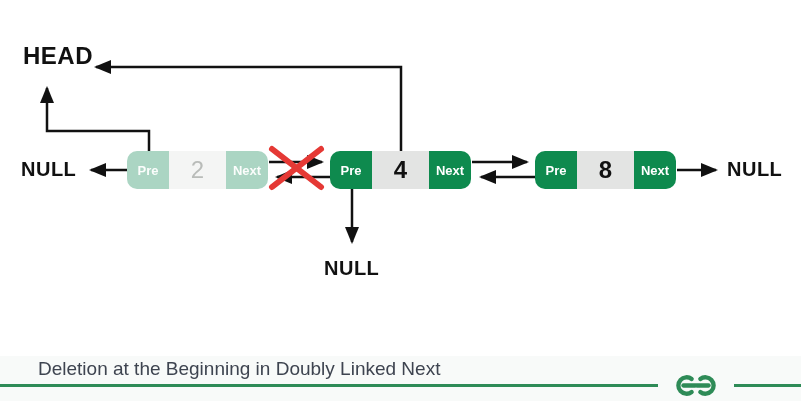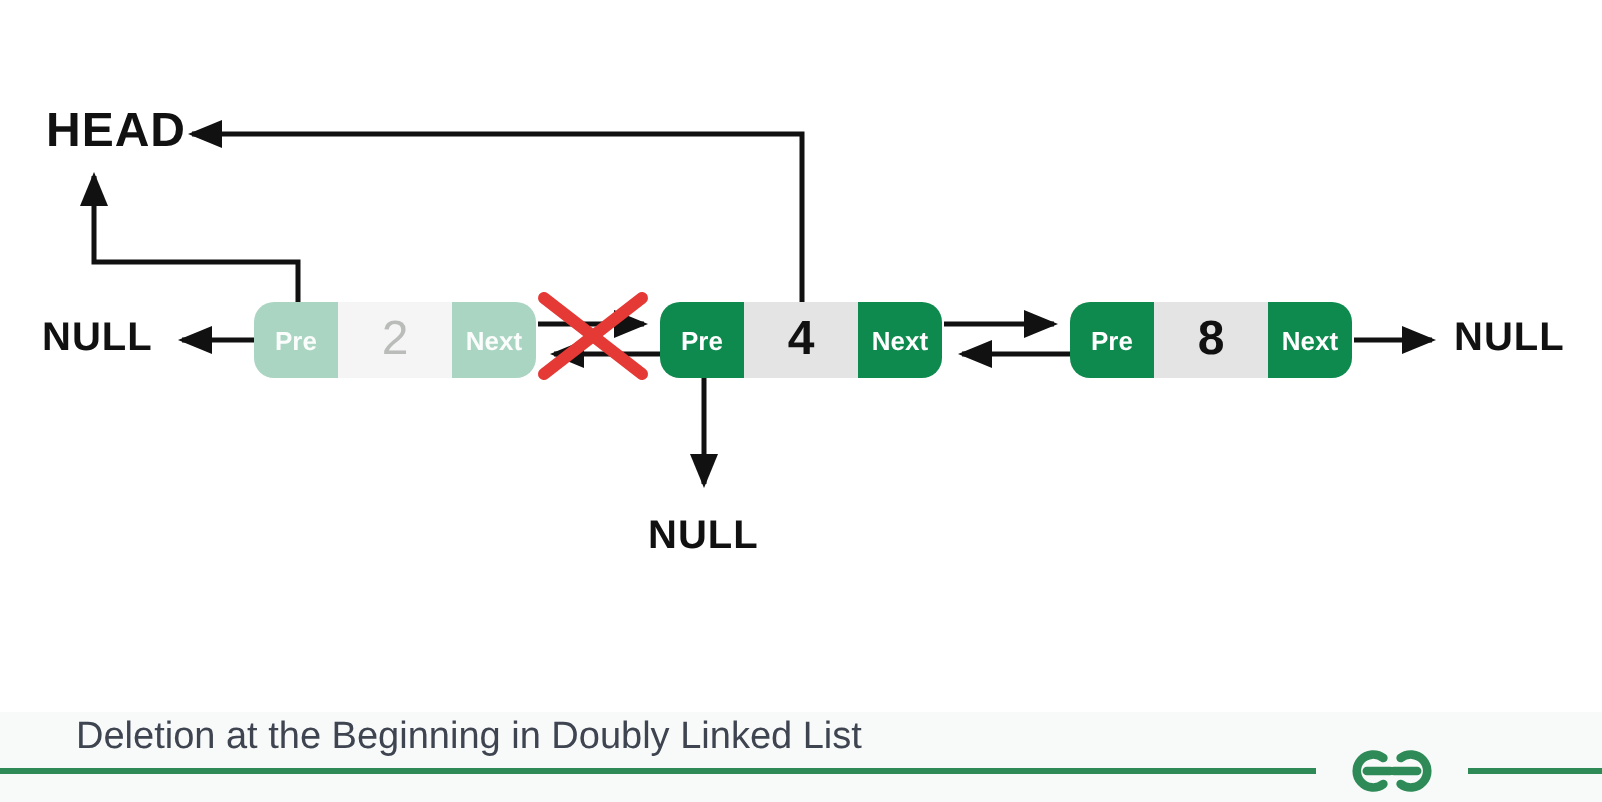--- a/index.html
+++ b/index.html
@@ -65,21 +65,21 @@
 
       <path d="M 352 189 L 352 242" marker-end="url(#ah)"></path>
     </g>
 
     <g stroke="#e53935" stroke-width="6" stroke-linecap="round" fill="none">
       <path d="M 272 149 L 321 187"></path>
       <path d="M 321 149 L 272 187"></path>
     </g>
   </svg>
 
-  <div class="lbl head" style="left:23px;top:52px;">HEAD</div>
+  <div class="lbl head" style="left:23px;top:42px;">HEAD</div>
   <div class="lbl" style="left:21px;top:158px;">NULL</div>
   <div class="lbl" style="left:324px;top:257px;">NULL</div>
   <div class="lbl" style="left:727px;top:158px;">NULL</div>
 
   <div class="node deleted" style="left:127px;">
     <div class="sec pre">
       <span>Pre</span>
     </div>
     <div class="sec val">2</div>
     <div class="sec next">
@@ -100,21 +100,21 @@
   <div class="node active" style="left:535px;">
     <div class="sec pre">
       <span>Pre</span>
     </div>
     <div class="sec val">8</div>
     <div class="sec next">
       <span>Next</span>
     </div>
   </div>
 
-  <div class="caption">Deletion at the Beginning in Doubly Linked List</div>
+  <div class="caption">Deletion at the Beginning in Doubly Linked Next</div>
 
   <div class="brand-line l"></div>
   <div class="brand-line r"></div>
   <svg class="brand-logo" viewBox="0 0 120 60">
     <g stroke="#2e8b57" stroke-width="10" fill="none" stroke-linecap="round">
       <path d="M 50 15 A 19 19 0 1 0 50 45"></path>
       <path d="M 31 30 L 58 30"></path>
       <path d="M 70 15 A 19 19 0 1 1 70 45"></path>
       <path d="M 89 30 L 62 30"></path>
     </g>

